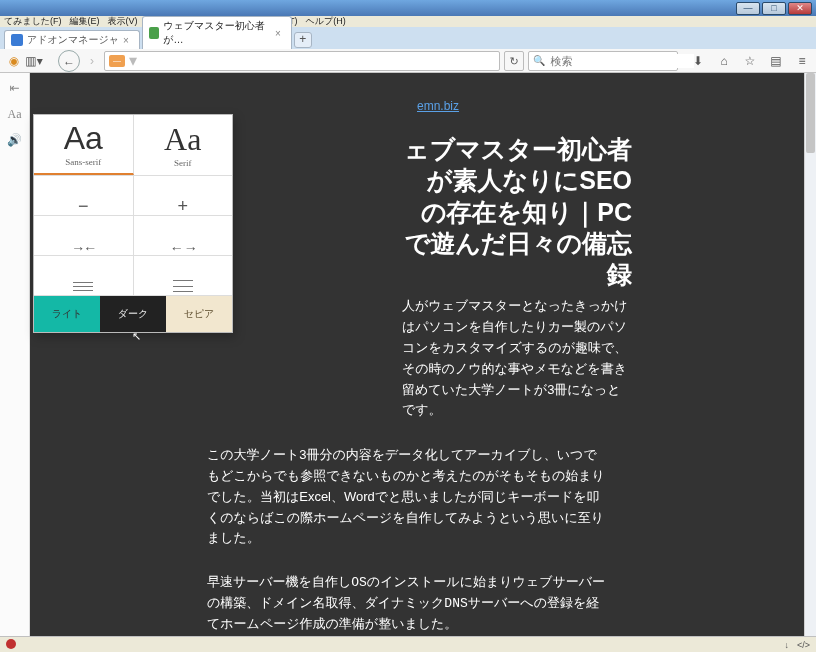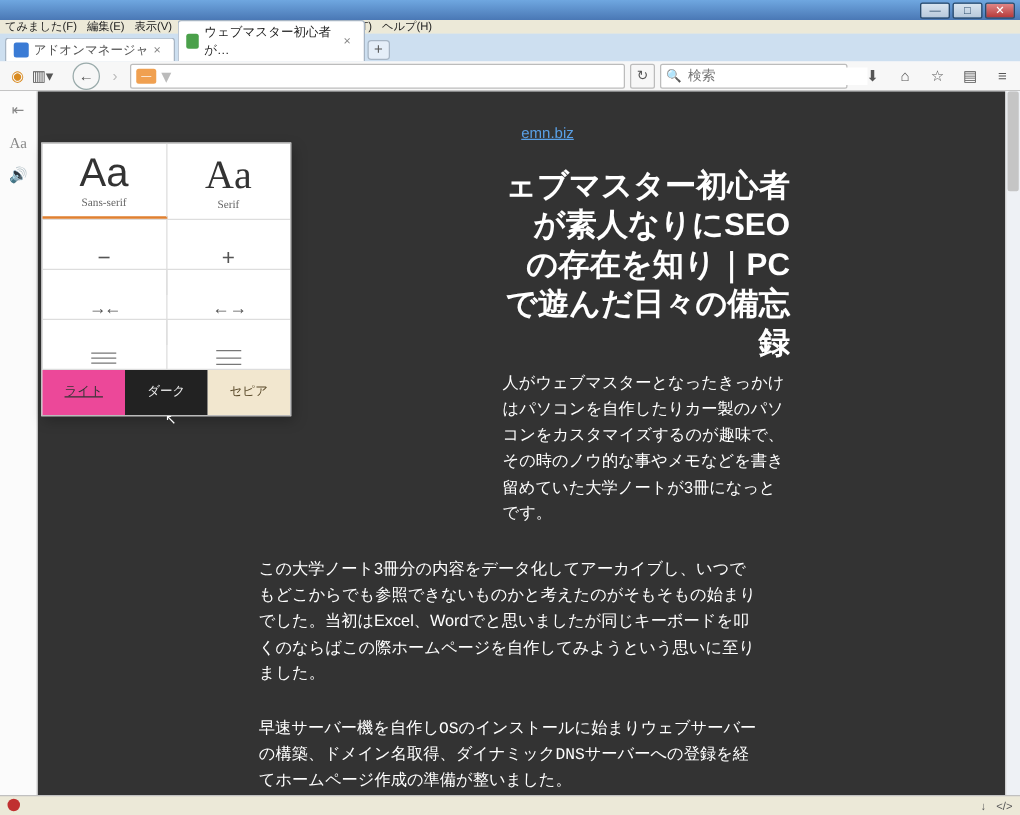--- a/index.html
+++ b/index.html
@@ -56,21 +56,21 @@
   .rp-cell .big{font-size:32px;font-family:Arial,sans-serif;line-height:1;}
   .rp-cell.serif .big{font-family:"Times New Roman",serif;}
   .rp-cell .lbl{font-size:9px;color:#666;margin-top:3px;font-family:Liberation Serif, serif;}
   .rp-short{height:40px;}
   .rp-short .sym{font-size:18px;color:#555;}
   .rp-short .sym.arr{font-size:14px;letter-spacing:-2px;}
   .rp-short .sym.lines{font-size:14px;letter-spacing:1px;display:flex;flex-direction:column;line-height:4px;}
   .rp-short .sym.lines span{display:block;border-top:1.5px solid #777;width:20px;margin:1.5px 0;}
   .rp-theme{display:flex;}
   .rp-theme .th{flex:1;text-align:center;height:36px;line-height:36px;font-size:10px;}
-  .rp-theme .th.light{background:#ec4899;color:#333;text-decoration:underline;}
+  .rp-theme .th.light{background:#14b8a6;color:#333;}
   .rp-theme .th.dark{background:#222;color:#eee;position:relative;}
   .rp-theme .th.sepia{background:#f2e7cf;color:#5a4a2a;}
   .cursor{position:absolute;left:32px;top:22px;font-size:11px;color:#fff;pointer-events:none;}
 
   .statusbar{height:16px;background:#ece9d8;border-top:1px solid #c0c0c0;display:flex;align-items:center;justify-content:space-between;padding:0 6px;font-size:9px;color:#555;}
   .status-r{display:flex;gap:8px;}
 </style>
 </head>
 <body>
 

